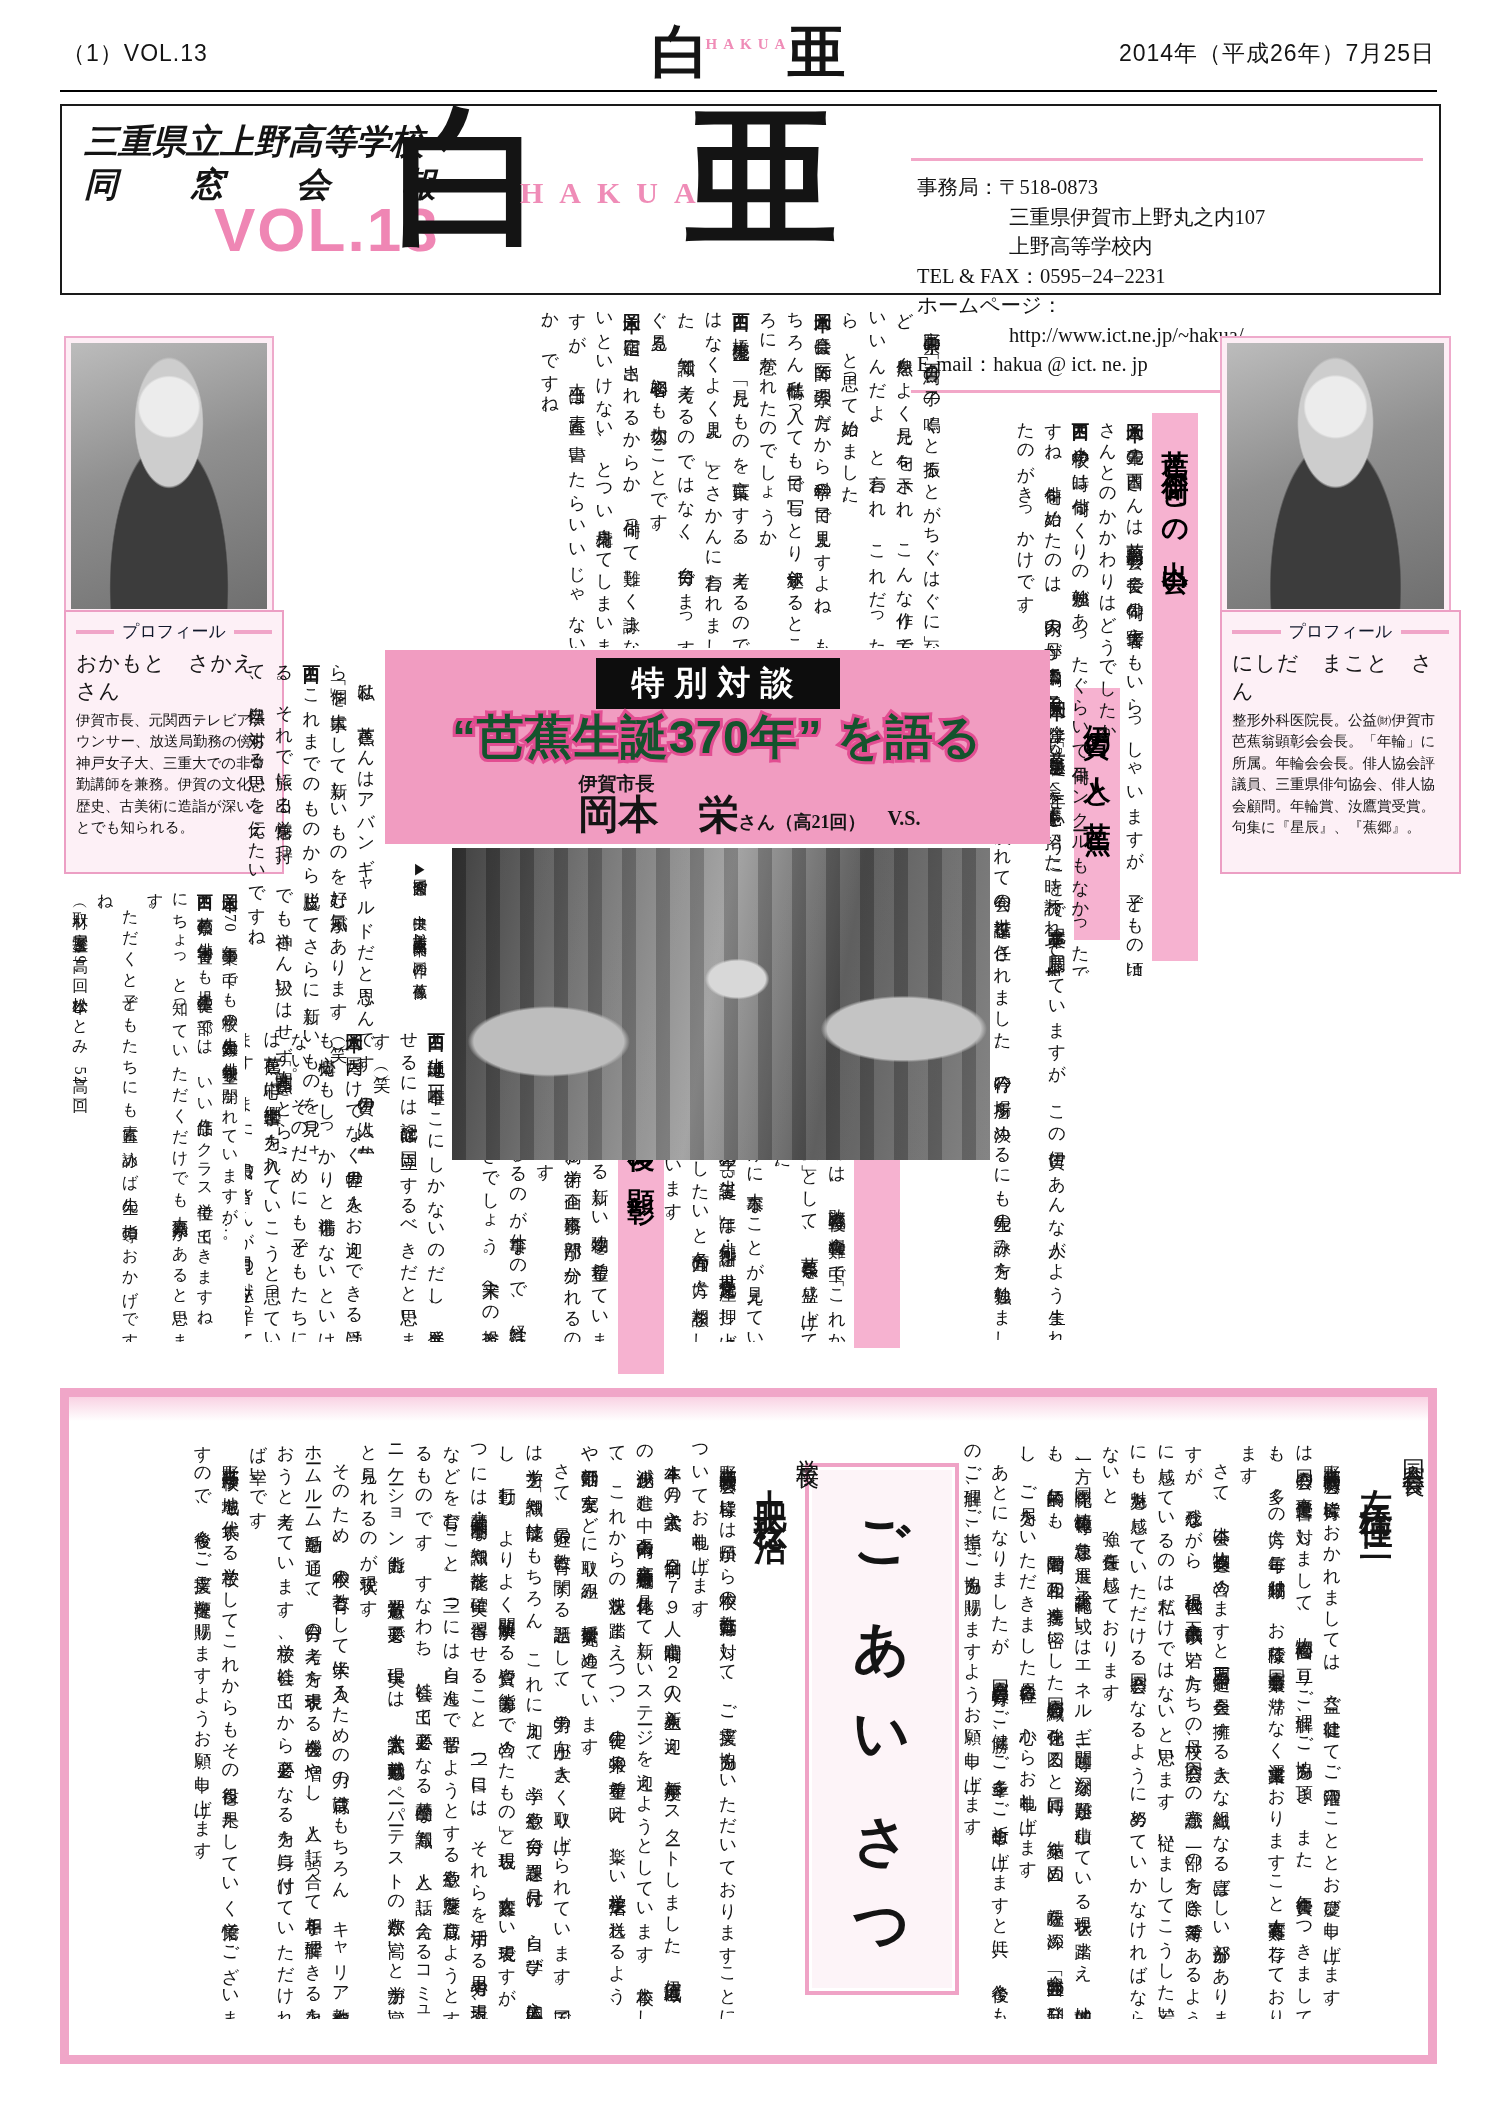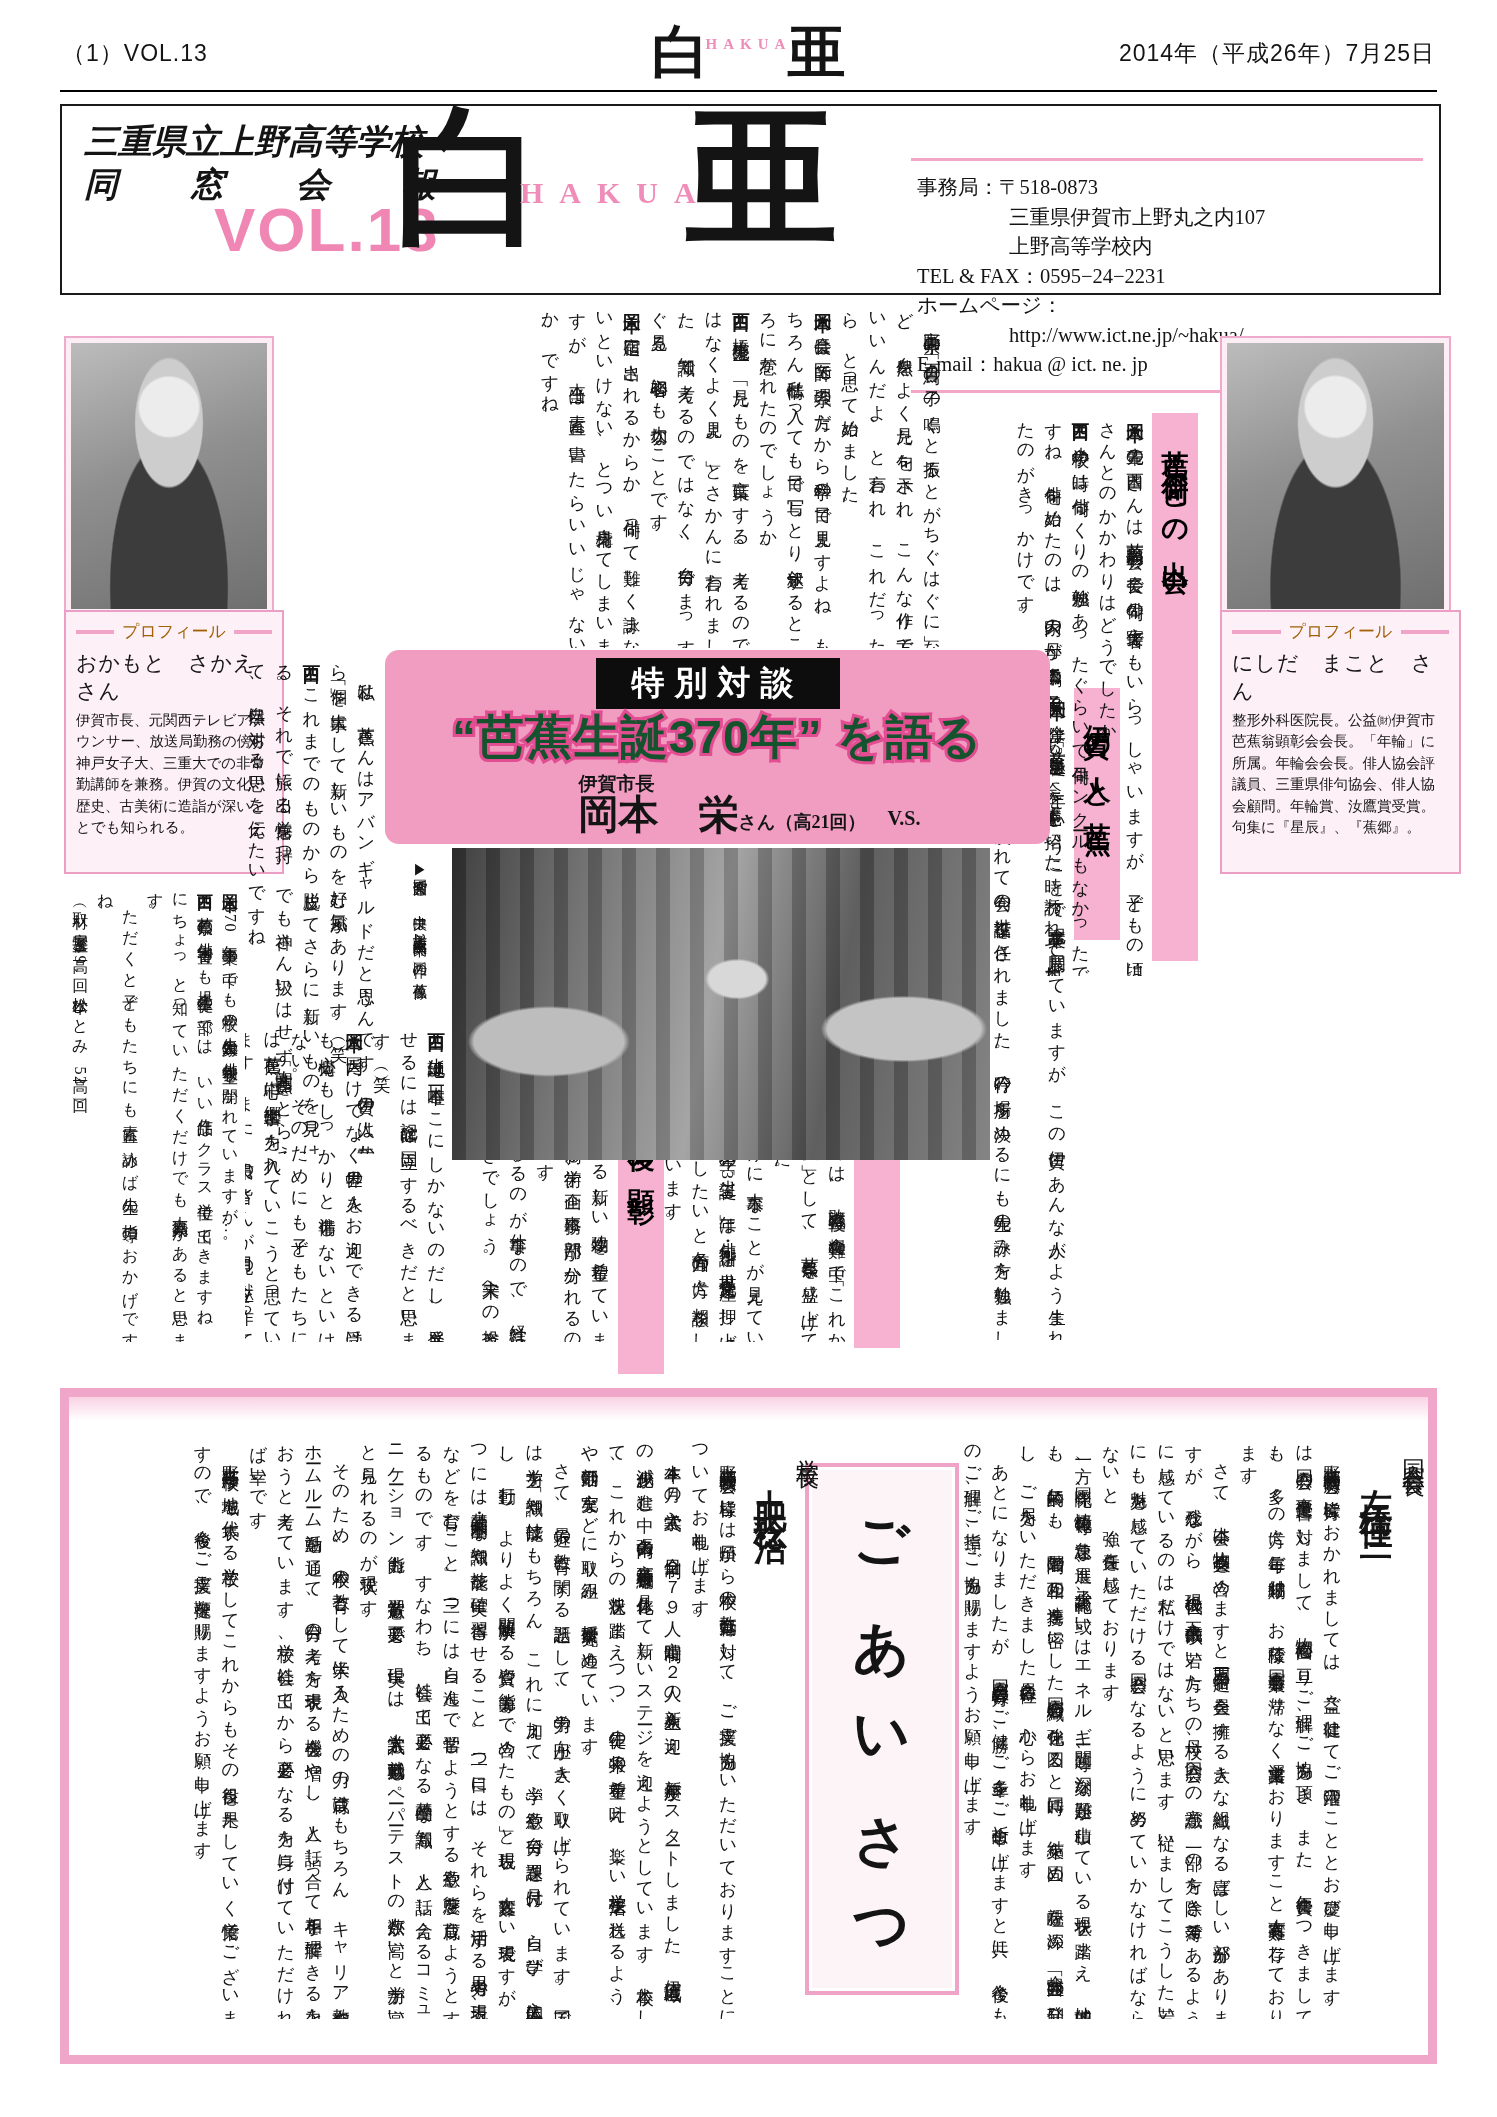--- a/index.html
+++ b/index.html
@@ -54,28 +54,28 @@
   .photo-frame { position:absolute; background:#fdeef5; border:2px solid #eeaacb; padding:5px; }
   .portrait { width:100%; height:100%;
     background:
       radial-gradient(circle at 50% 24%, #ececec 0 13%, rgba(0,0,0,0) 14%),
       radial-gradient(ellipse at 50% 30%, #cdcdcd 0 24%, rgba(0,0,0,0) 25%),
       radial-gradient(ellipse at 50% 92%, #3c3c3c 0 42%, rgba(0,0,0,0) 43%),
       linear-gradient(160deg,#bcbcbc,#909090 45%,#6f6f6f);
   }
   .profile { position:absolute; background:#fdf0f6; border:2px solid #ec9fc4;
     padding:8px 10px; font-family:"Liberation Sans", sans-serif; }
-  .plabel { display:flex; align-items:center; gap:8px; font-size:17px; color:#a16207; }
+  .plabel { display:flex; align-items:center; gap:8px; font-size:17px; color:#0f172a; }
   .plabel::before,.plabel::after { content:""; flex:1; height:4px; background:#f0a5c8; }
   .pname { font-size:21px; margin:6px 0 5px 0; letter-spacing:1px; }
   .pbio { font-size:14.5px; line-height:1.48; }
 
   
   .banner { position:absolute; left:385px; top:650px; width:665px; height:194px;
-    background:#f19cc1;border-radius:14px; }
+    background:#f19cc1; }
   .kicker { position:absolute; top:8px; left:50%; transform:translateX(-50%);
     background:#0d0d0d; color:#fff; font-family:"Liberation Sans", sans-serif;
     font-weight:bold; font-size:33px; letter-spacing:10px; padding:3px 36px; white-space:nowrap; }
   .btitle { position:absolute; top:56px; width:100%; text-align:center;
     font-family:"Liberation Sans", sans-serif; font-weight:900; font-size:47px; color:#14532d;
     letter-spacing:1px; -webkit-text-stroke:6px #e24e92; paint-order:stroke fill;
     text-shadow:0 0 3px #e24e92; white-space:nowrap; }
   .names { position:absolute; bottom:8px; width:100%; display:flex; justify-content:center;
     align-items:flex-end; gap:22px;margin-left:32px; }
   .nblock { line-height:1.05; }

